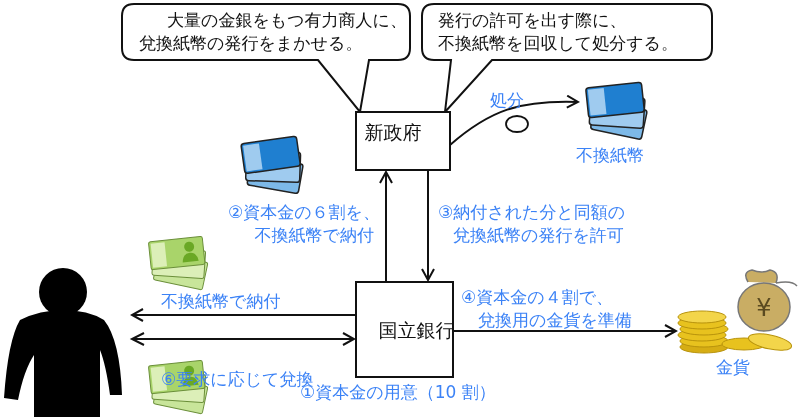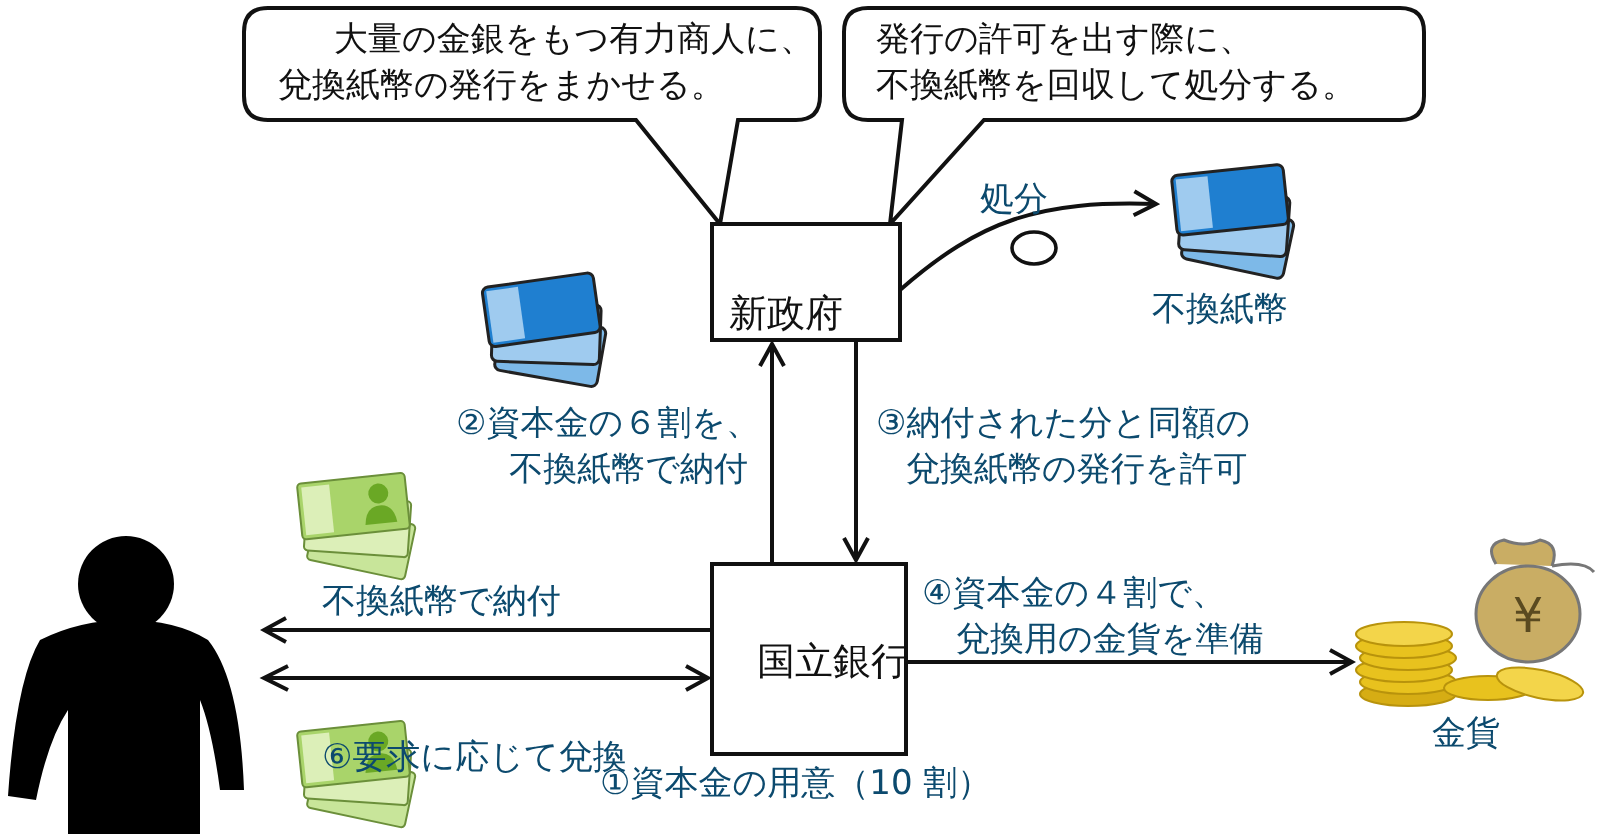--- a/index.html
+++ b/index.html
@@ -1,19 +1,19 @@
 <!DOCTYPE html>
 <html><head>
 <meta charset="utf-8">
 <style>
   html, body { margin: 0; padding: 0; background: #ffffff; }
   body { width: 800px; height: 417px; position: relative; overflow: hidden;
          font-family: "DejaVu Sans", "Liberation Sans", sans-serif; color: #111; }
   svg.layer { position: absolute; left: 0; top: 0; }
-  .txt { position: absolute; font-size: 17px; line-height: 22px; white-space: nowrap; color: #0c4a6e; }
+  .txt { position: absolute; font-size: 17px; line-height: 22px; white-space: nowrap; color: #3b82f6; }
   .bubble-text { position: absolute; font-size: 17px; line-height: 23px; white-space: nowrap; }
   .box-label { position: absolute; font-size: 19px; white-space: nowrap; text-align: center; }
   .right { text-align: right; }
 </style>
 </head>
 <body>
 
 <svg class="layer" width="800" height="417" viewBox="0 0 800 417">
   <defs>
     <marker id="arr" markerWidth="14" markerHeight="14" refX="12" refY="7" orient="auto" markerUnits="userSpaceOnUse">
@@ -100,21 +100,21 @@
     <ellipse cx="744" cy="344" rx="22" ry="6" fill="#e8c21e" stroke="#b8930c" stroke-width="1"></ellipse>
     <ellipse cx="770" cy="342" rx="22" ry="7" fill="#f3d54a" stroke="#b8930c" stroke-width="1" transform="rotate(12 770 342)"></ellipse>
   </g>
 </svg>
 
 <div class="bubble-text" style="left:139px; top:9px;margin-left:28px;">大量の金銀をもつ有力商人に、</div>
 <div class="bubble-text" style="left:139px; top:32px;">兌換紙幣の発行をまかせる。</div>
 <div class="bubble-text" style="left:438px; top:9px;">発行の許可を出す際に、</div>
 <div class="bubble-text" style="left:438px; top:32px;">不換紙幣を回収して処分する。</div>
 
-<div class="box-label" style="left:356px; top:144px; width:74px;">新政府</div>
+<div class="box-label" style="left:356px; top:120px; width:74px;">新政府</div>
 <div class="box-label" style="left:356px; top:318px; width:121px;">国立銀行</div>
 <div class="txt" style="left:576px; top:144px;">不換紙幣</div>
 <div class="txt" style="left:716px; top:356px;">金貨</div>
 
 <div class="txt" style="left:490px; top:89px;">処分</div>
 
 <div class="txt right" style="left:200px; top:201px; width:180px;">②資本金の６割を、</div>
 <div class="txt right" style="left:200px; top:224px; width:174px;">不換紙幣で納付</div>
 
 <div class="txt" style="left:438px; top:201px;">③納付された分と同額の</div>

